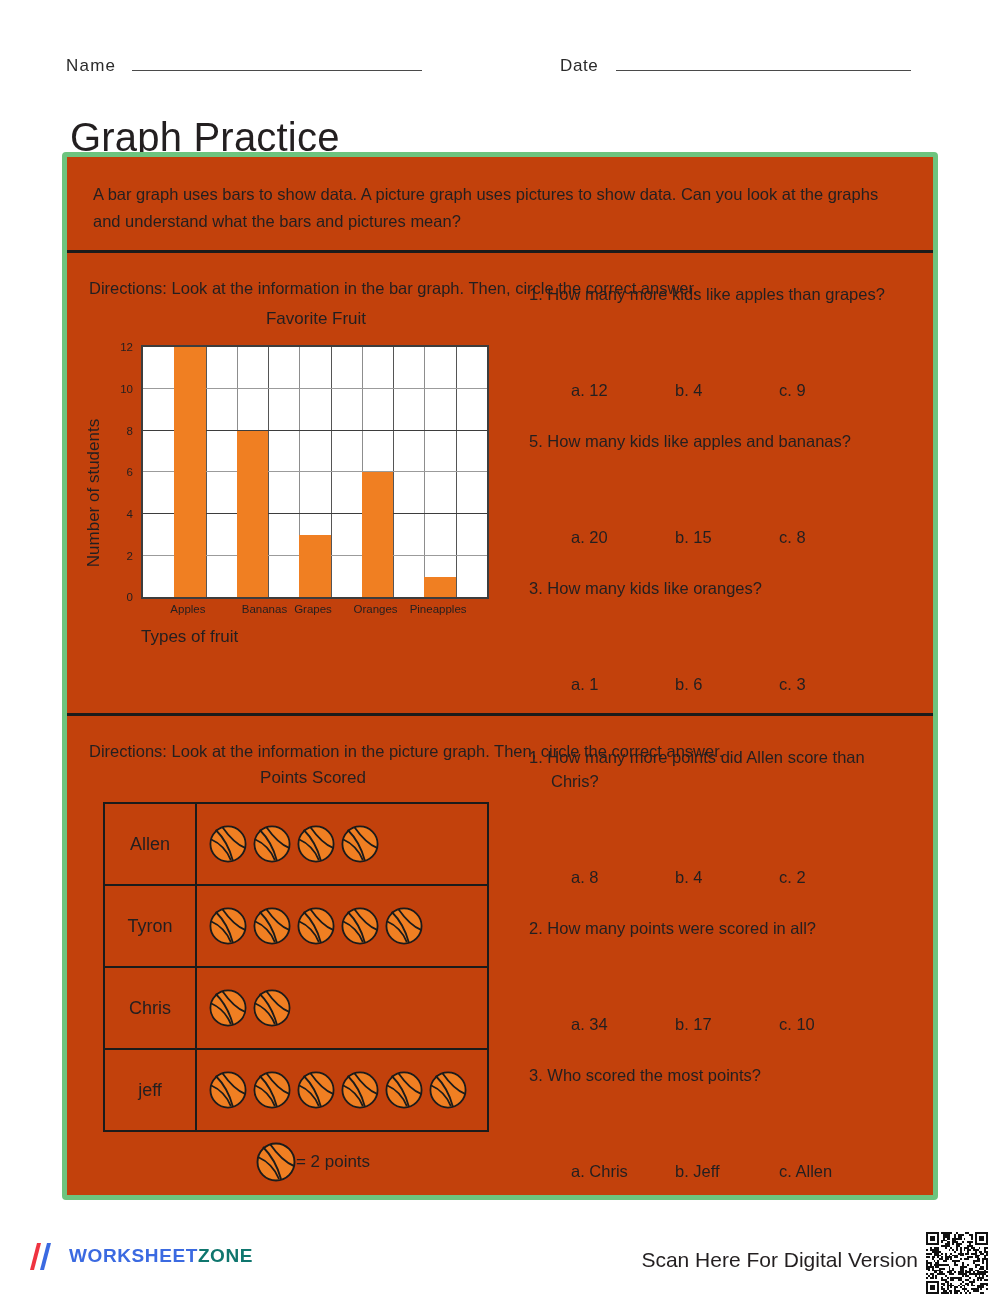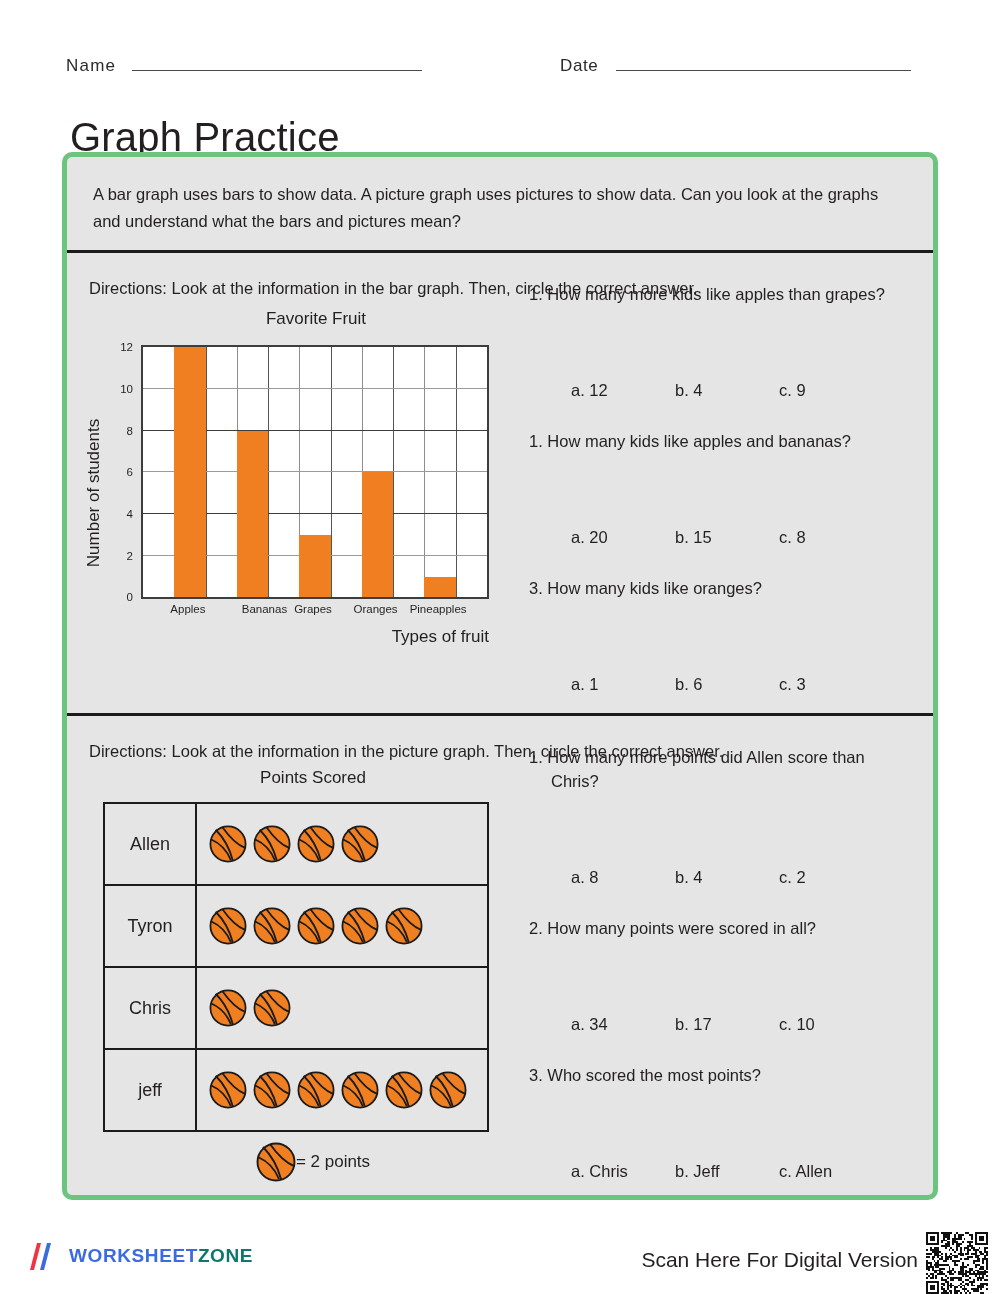--- a/index.html
+++ b/index.html
@@ -19,21 +19,21 @@
   .dateline { position: absolute; left: 560px; top: 56px; display: flex; align-items: baseline; }
   .dateline .lbl { font-size: 17px; letter-spacing: .6px; color: #2b2b2b; }
   .dateline .rule { width: 295px; height: 1px; background: #4a4a4a; margin-left: 18px; }
 
   .title { position: absolute; left: 70px; top: 92px; font-size: 40px; font-weight: 400;
            color: #231f20; letter-spacing: .2px; margin-top: 23px; }
 
   
   .card {
     position: absolute; left: 62px; top: 152px; width: 876px; height: 1048px;
-    border: 5px solid #6dc47e; border-radius: 10px; background: #e5e5e5; overflow: hidden;
+    border: 5px solid #6dc47e; border-radius: 4px; background: #c2410c; overflow: hidden;
   }
   .intro { padding: 24px 26px 16px 26px; font-size: 16.5px; line-height: 1.62; color: #231f20; }
   .hr { height: 3px; background: #1b1b1b; width: 100%; }
 
   .sect { position: relative; }
   .directions { padding: 26px 26px 0 22px; font-size: 16.5px; color: #231f20; }
 
   
   .barblock { position: absolute; left: 18px; top: 56px; width: 440px; }
   .chart-title { text-align: center; font-size: 17px; margin-left: 22px; color: #231f20; }
@@ -54,21 +54,21 @@
     border: 2px solid #3d3d3d; background: #fff;
   }
   .vline { position: absolute; top: 0; bottom: 0; width: 1px; background: #8d8d8d; }
   .vline.major { background: #555; }
   .hline { position: absolute; left: 0; right: 0; height: 1px; background: #9b9b9b; }
   .hline.major { background: #3d3d3d; }
   .bar { position: absolute; bottom: 0; background: #f07f22; }
 
   .xlabels { position: absolute; left: 56px; top: 258px; width: 348px; height: 20px; }
   .xlab { position: absolute; font-size: 11.5px; color: #231f20; transform: translateX(-50%); white-space: nowrap; }
-  .xtitle { position: absolute; left: 56px; top: 282px; width: 348px; text-align: right; font-size: 17px; }
+  .xtitle { position: absolute; left: 56px; top: 282px; width: 348px; text-align: left; font-size: 17px; }
 
   
   .qcol { position: absolute; left: 462px; top: 30px; width: 400px; }
   .q { margin-bottom: 6px; }
   .qtext { font-size: 16.5px; line-height: 1.45; color: #231f20; }
   .qtext .cont { display: block; padding-left: 22px; }
   .choices { display: flex; margin: 26px 0 30px 0; padding-left: 42px; font-size: 16.5px; }
   .choices span { width: 104px; margin-top: 48px; }
 
   
@@ -175,21 +175,21 @@
       <div class="qcol" id="q1col">
           <div class="q">
             <div class="qtext">1. How many more kids like apples than grapes?</div>
             <div class="choices">
               <span>a. 12</span>
               <span>b. 4</span>
               <span>c. 9</span>
             </div>
           </div>
           <div class="q">
-            <div class="qtext">1. How many kids like apples and bananas?</div>
+            <div class="qtext">5. How many kids like apples and bananas?</div>
             <div class="choices">
               <span>a. 20</span>
               <span>b. 15</span>
               <span>c. 8</span>
             </div>
           </div>
           <div class="q">
             <div class="qtext">3. How many kids like oranges?</div>
             <div class="choices">
               <span>a. 1</span>

